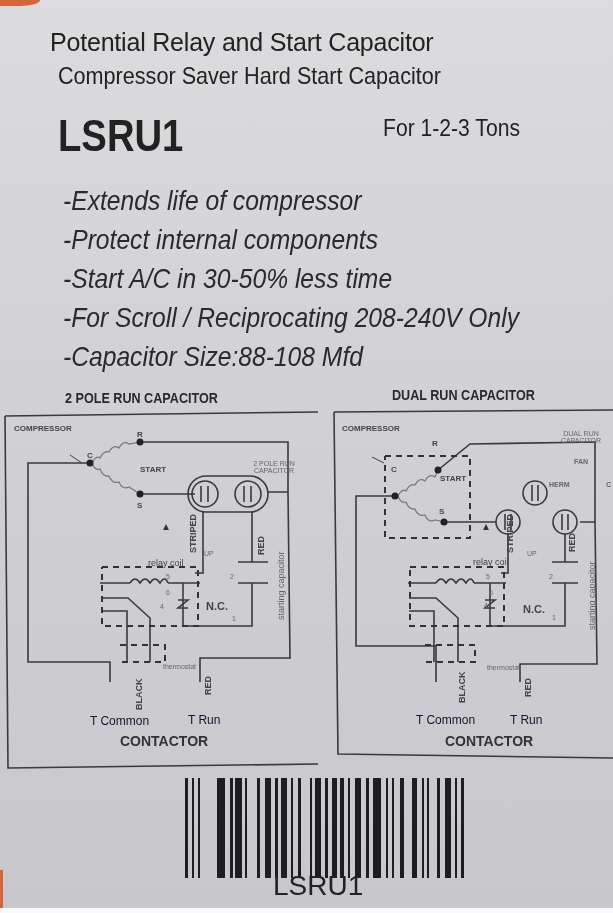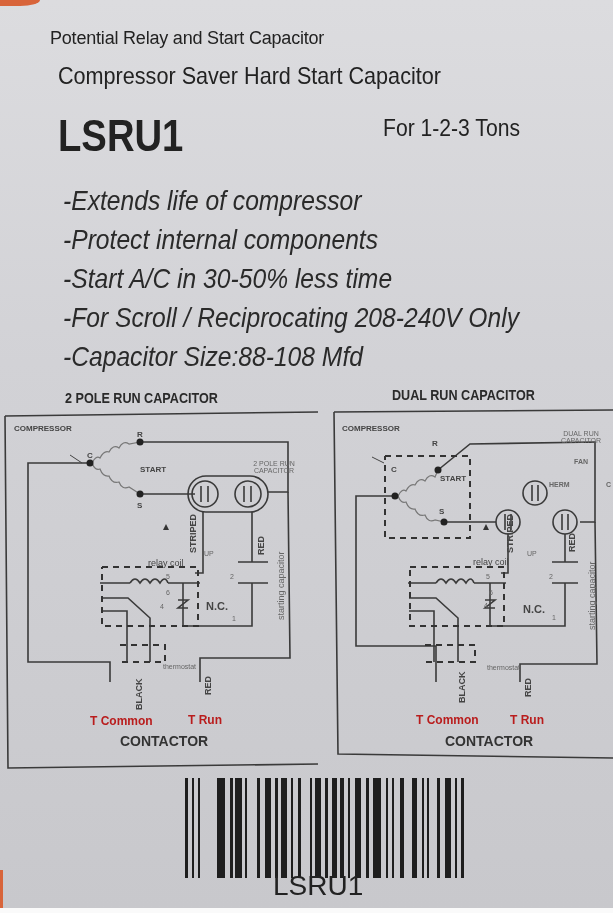--- a/index.html
+++ b/index.html
@@ -15,33 +15,33 @@
   }
   .orange-top {
     position:absolute; left:0; top:0; width:40px; height:6px;
     background:#d8643a; border-bottom-right-radius:20px 6px;
   }
   .orange-left {
     position:absolute; left:0; top:870px; width:3px; height:38px; background:#d8643a;
   }
   .bottom-white { position:absolute; left:0; top:908px; width:613px; height:5px; background:#fafafa; }
 
-  .title1 { position:absolute; left:50px; top:28px; font-size:18px; color:#222; letter-spacing:-0.2px; }
+  .title1 { position:absolute; left:50px; top:28px; font-size:25px; color:#222; letter-spacing:-0.2px; }
   .title2 { position:absolute; left:58px; top:62px; font-size:24px; color:#222; transform:scaleX(0.9); transform-origin:left; }
   .model { position:absolute; left:58px; top:110px; font-size:45px; font-weight:bold; color:#222; transform:scaleX(0.85); transform-origin:left; }
   .tons { position:absolute; left:383px; top:114px; font-size:24px; color:#222; transform:scaleX(0.88); transform-origin:left; }
 
   .features { position:absolute; left:58px; top:178px; margin:5px; padding:0; list-style:none; }
   .features li { font-size:28px; font-style:italic; color:#2a2a2a; height:39px; line-height:36px; transform:scaleX(0.88); transform-origin:left; white-space:nowrap; }
 
   .diag-title { position:absolute; font-size:14px; font-weight:bold; color:#2a2a2a; transform:scaleX(0.9); transform-origin:left; }
   .lbl { position:absolute; font-size:8px; color:#444; font-weight:bold; }
   .lbl-s { position:absolute; font-size:7px; color:#666;margin-left:44px; }
   .lbl-v { position:absolute; font-size:9px; color:#444; font-weight:bold; transform:rotate(-90deg); transform-origin:left top; white-space:nowrap; }
-  .lbl-b { position:absolute; font-size:12px; color:#b91c1c; font-weight:bold; }
+  .lbl-b { position:absolute; font-size:12px; color:#0f172a; font-weight:normal; }
   .lbl-c { position:absolute; font-size:14px; color:#333; font-weight:bold; }
 
   .barcode { position:absolute; left:185px; top:778px; width:285px; height:106px; }
   .barcode-text { position:absolute; left:273px; top:870px; font-size:28px; color:#222; }
 </style>
 </head>
 <body>
 
 <div class="paper"></div>
 <div class="orange-top"></div>

